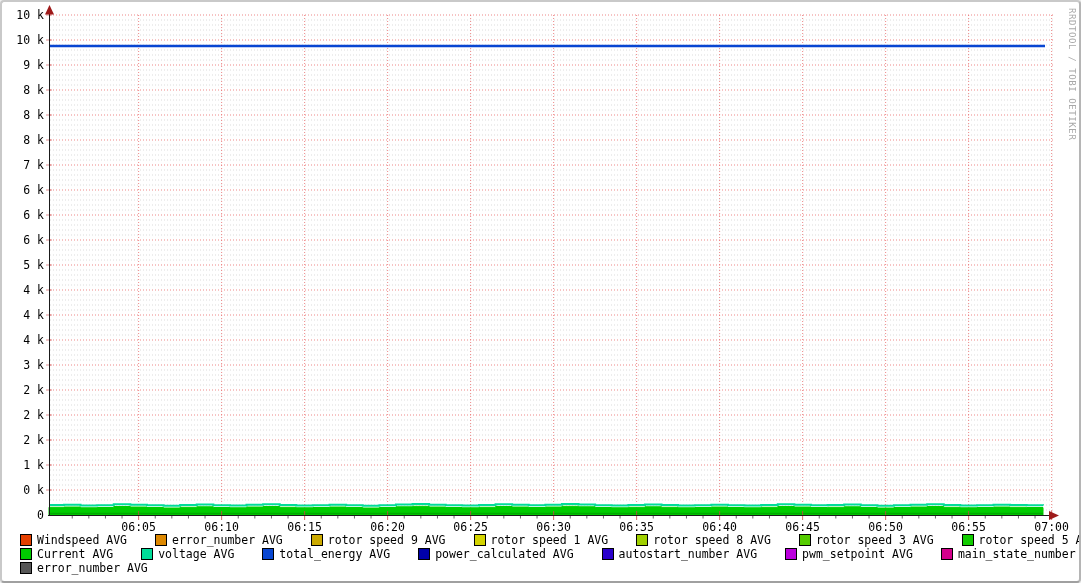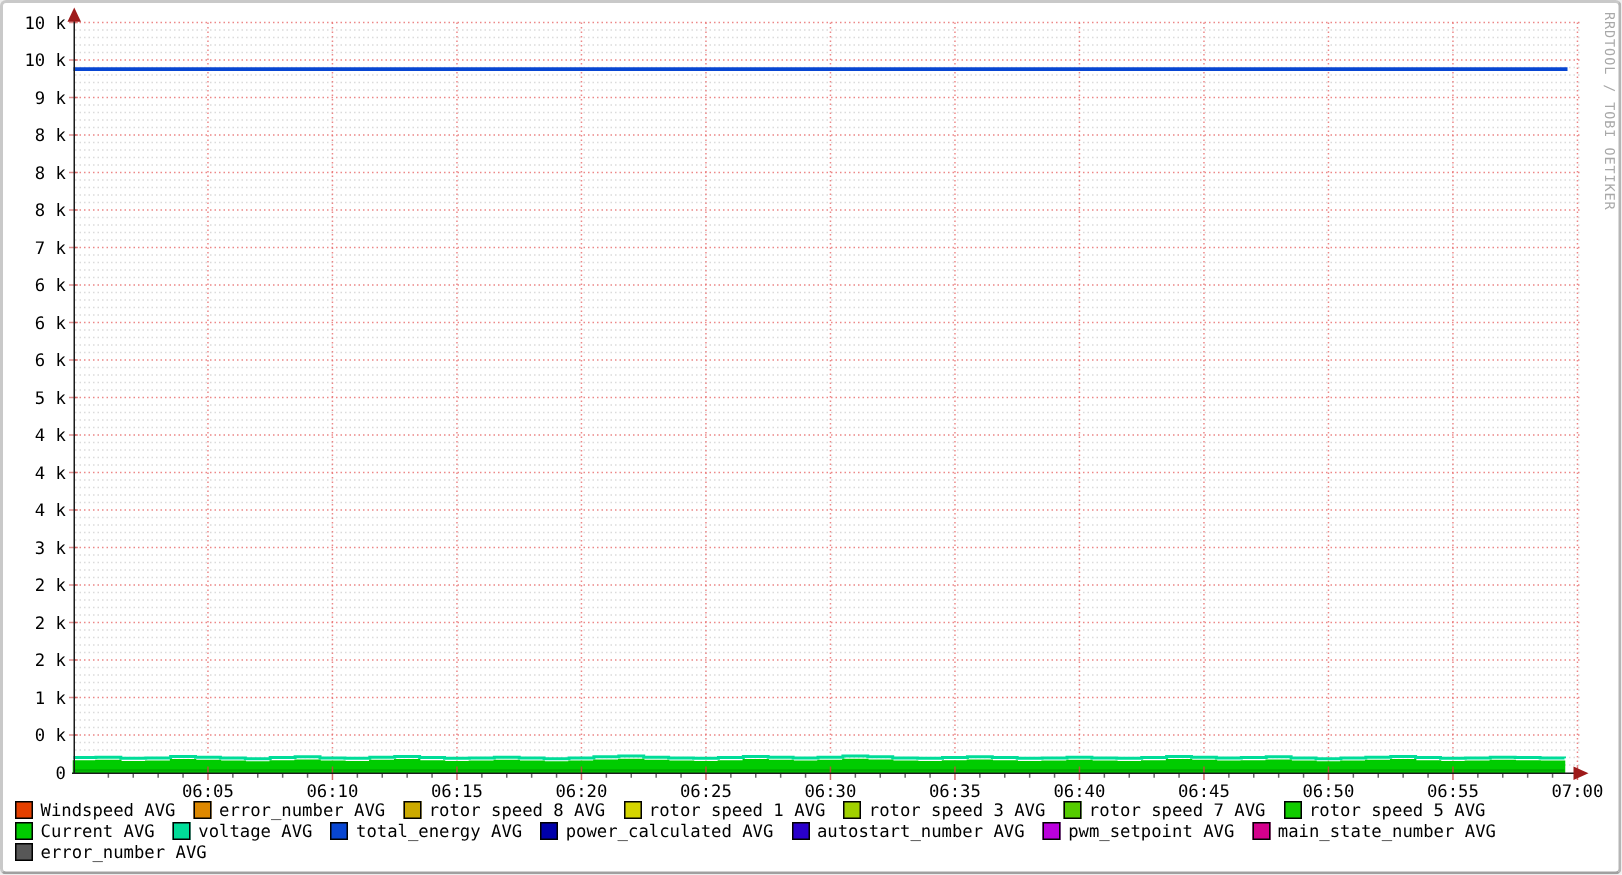--- a/index.html
+++ b/index.html
@@ -20,22 +20,22 @@
     writing-mode:vertical-rl; text-orientation:sideways;
     font-size:9px; letter-spacing:0.6px;
     color:#a8a8a8; white-space:nowrap;
     font-family:"DejaVu Sans Mono", monospace;
   }
   .legend {
     position:absolute; left:8px; top:531px; width:1064px;
     font-size:11.5px; color:#000;
   }
   .legend-row {
-    display:flex; align-items:center; gap:12px;
-    height:14px; white-space:nowrap;
+    display:flex; align-items:center; gap:28px;
+    height:14px; white-space:nowrap;margin-left:10px;
   }
   .legend-item { display:inline-flex; align-items:center; }
   .legend-swatch {
     display:inline-block; width:10px; height:10px;
     border:1px solid #000; margin-right:5px; flex:0 0 auto;
   }
 </style>
 </head>
 <body>
 
@@ -292,33 +292,33 @@
         <span class="legend-item">
           <span class="legend-swatch" style="background: rgb(229, 64, 0);"></span>
           <span>Windspeed AVG</span>
         </span>
         <span class="legend-item">
           <span class="legend-swatch" style="background: rgb(221, 136, 0);"></span>
           <span>error_number AVG</span>
         </span>
         <span class="legend-item">
           <span class="legend-swatch" style="background: rgb(204, 170, 0);"></span>
-          <span>rotor speed 8 AVG</span>
+          <span>rotor speed 9 AVG</span>
         </span>
         <span class="legend-item">
           <span class="legend-swatch" style="background: rgb(212, 212, 0);"></span>
           <span>rotor speed 1 AVG</span>
         </span>
         <span class="legend-item">
           <span class="legend-swatch" style="background: rgb(160, 208, 0);"></span>
+          <span>rotor speed 8 AVG</span>
+        </span>
+        <span class="legend-item">
+          <span class="legend-swatch" style="background: rgb(85, 204, 0);"></span>
           <span>rotor speed 3 AVG</span>
-        </span>
-        <span class="legend-item">
-          <span class="legend-swatch" style="background: rgb(85, 204, 0);"></span>
-          <span>rotor speed 7 AVG</span>
         </span>
         <span class="legend-item">
           <span class="legend-swatch" style="background: rgb(17, 204, 0);"></span>
           <span>rotor speed 5 AVG</span>
         </span>
       </div>
       <div class="legend-row">
         <span class="legend-item">
           <span class="legend-swatch" style="background: rgb(0, 204, 0);"></span>
           <span>Current AVG</span>

